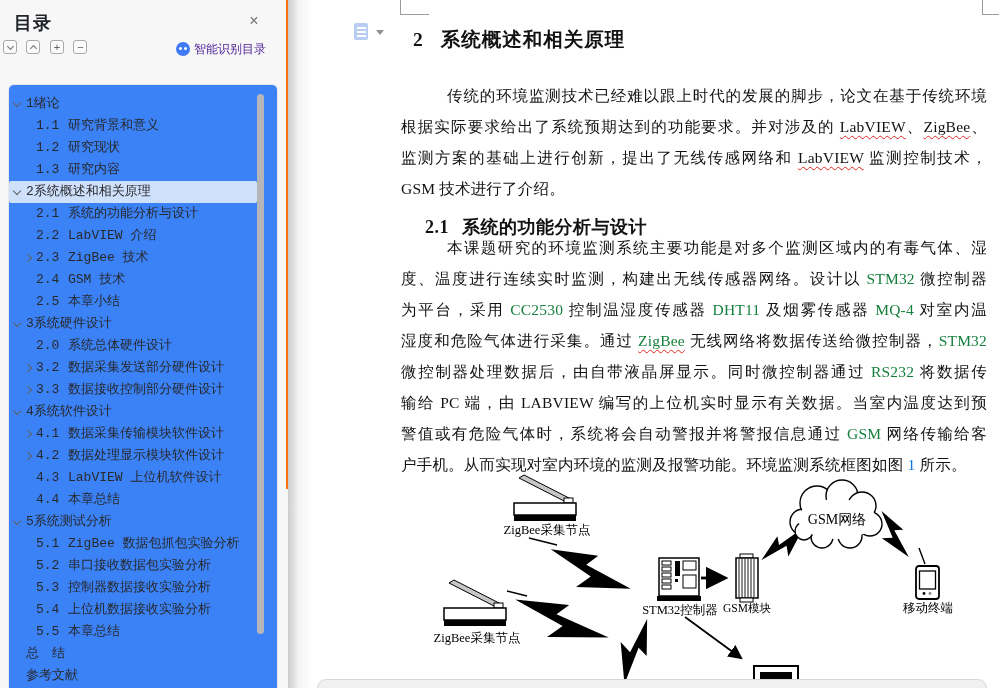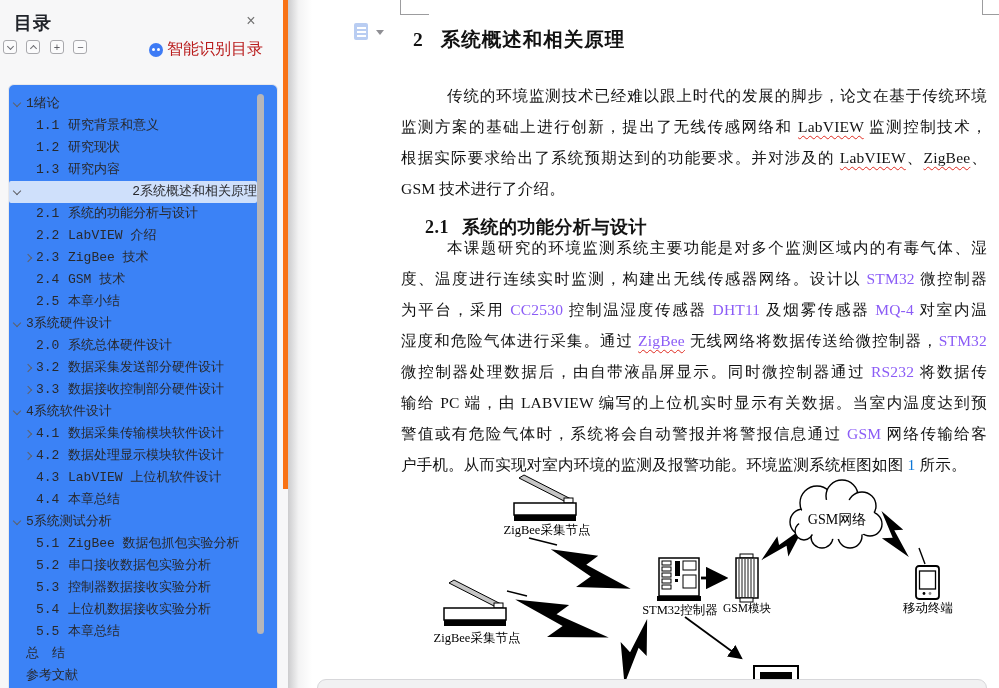--- a/index.html
+++ b/index.html
@@ -1,39 +1,39 @@
 <!DOCTYPE html>
 <html><head>
 <meta charset="utf-8">
 <style>
   * { margin:0; padding:0; box-sizing:border-box; }
   html,body { width:999px; height:688px; overflow:hidden; }
   body { font-family:"Liberation Sans","DejaVu Sans",sans-serif; background:#f7f7f8; position:relative; }
 
   
-  .sidebar { position:absolute; left:0; top:0; width:288px; height:489px; background:#f7f7f8; border-right:5px solid #f97316; z-index:2; }
+  .sidebar { position:absolute; left:0; top:0; width:288px; height:489px; background:#f7f7f8; border-right:2px solid #f97316; z-index:2; }
   .toc-header { position:absolute; left:14px; top:11px; right:14px; height:26px; }
   .toc-title { font-size:18px; font-weight:600; color:#21242a; letter-spacing:1px; }
   .toc-close { position:absolute; right:8px; top:0; width:20px; height:20px; text-align:center; line-height:19px; font-size:16px; color:#737373; cursor:pointer; }
   .toc-toolbar { position:absolute; left:3px; top:40px; right:8px; height:16px; }
   .tbtn { display:inline-block; width:14px; height:14px; border:1px solid #a9a9ad; border-radius:3px; margin-right:5px; position:relative; vertical-align:top; background:#fbfbfc; }
   .tbtn .chev { position:absolute; left:3.5px; top:2.5px; width:5px; height:5px; border-right:1.2px solid #6d6d72; border-bottom:1.2px solid #6d6d72; }
   .tbtn .chev.down { transform:rotate(45deg); }
   .tbtn .chev.up { transform:rotate(-135deg); top:5px; }
   .tbtn .pm { position:absolute; width:100%; text-align:center; top:-1px; left:0; font-size:11px; color:#5f5f64; line-height:14px; }
   .smart-toc { position:absolute; right:12px; top:-1px; height:18px; cursor:pointer; }
   .ai-icon { display:inline-block; width:14px; height:14px; border-radius:50%; background:#3e7bf5; position:relative; vertical-align:-3px; margin-right:4px; }
   .ai-icon i { position:absolute; top:5px; width:3px; height:3px; border-radius:50%; background:#fff; }
   .ai-icon i:first-child { left:3px; } .ai-icon i:last-child { left:8px; }
-  .smart-toc span.lbl { font-size:16px; color:#b91c1c; }
+  .smart-toc span.lbl { font-size:12px; color:#4c1d95; }
 
   .toc-panel { position:absolute; left:8px; top:84px; width:270px; height:614px; background:#3b82f6; border:1px solid #e9e9eb; border-radius:6px; overflow:hidden;font-family:Liberation Mono, monospace; }
   .toc-list { position:absolute; left:0; top:8px; right:0; }
   .trow { height:22px; line-height:22px; font-size:13px; color:#28292d; display:flex; align-items:center; cursor:pointer; white-space:nowrap; }
-  .trow.sel { background:#cfe0fb; margin-right:20px; border-radius:2px;justify-content:space-between; }
+  .trow.sel { background:#cfe0fb; margin-right:20px; border-radius:2px; }
   .trow .chevslot { width:12px; height:12px; position:relative; flex:0 0 12px; }
   .trow.l1 { padding-left:3px; }
   .trow.l2 { padding-left:15px; }
   .trow .chev { position:absolute; left:2px; top:2px; width:6px; height:6px; border-right:1.3px solid #606065; border-bottom:1.3px solid #606065; }
   .chev.dirdown { transform:rotate(45deg); }
   .chev.dirright { transform:rotate(-45deg); left:1px; top:3px; }
   .trow .num { width:30px; flex:0 0 30px; margin-left:0px; }
   .trow .lbl { margin-left:2px; }
   .toc-thumb { position:absolute; right:13px; top:9px; width:7px; height:540px; border-radius:4px; background:#b6b6ba; }
 
@@ -55,21 +55,21 @@
   .h1 .hn { margin-right:17px; }
   .h2 { position:absolute; left:137px; top:215px; font-size:18px; font-weight:700; letter-spacing:0.5px; }
   .h2 .hn { margin-right:13px; }
 
   .para { position:absolute; left:113px; width:586px; font-size:15.5px; line-height:31px; letter-spacing:0.2px; }
   .para .line { text-align:justify; text-align-last:justify; height:31px; overflow:hidden; }
   .para .line.first { text-indent:46px; }
   .para .line.lastline { text-align-last:left; }
   .p1 { top:80px; }
   .p2 { top:232px; }
-  .seg.b { color:#8b5cf6; }
+  .seg.b { color:#15803d; }
   .seg.lk { color:#0d76d6; }
   .seg.sq { text-decoration-line:underline; text-decoration-style:wavy; text-decoration-color:#e02a20; text-decoration-thickness:1px; text-underline-offset:3px; }
 
   .figure { position:absolute; left:113px; top:470px; width:599px; height:218px; }
   .figure text { font-family:"Liberation Serif","DejaVu Serif",serif; fill:#000; }
 
   .bottom-bar { position:absolute; left:317px; top:679px; width:670px; height:12px; background:#f1f1f2; border:1px solid #d7d7da; border-radius:9px 9px 0 0; z-index:3; }
 </style>
 </head>
 <body>
@@ -257,22 +257,22 @@
 
   <div class="cmark tl"></div>
   <div class="cmark tr"></div>
 
   <div class="doc h1">
     <span class="hn">2</span><span>系统概述和相关原理</span>
   </div>
 
   <div class="doc para p1">
       <div class="line first"><span class="seg">传统的环境监测技术已经难以跟上时代的发展的脚步，论文在基于传统环境</span></div>
+      <div class="line"><span class="seg">根据实际要求给出了系统预期达到的功能要求。并对涉及的 </span><span class="seg sq">LabVIEW</span><span class="seg">、</span><span class="seg sq">ZigBee</span><span class="seg">、</span></div>
       <div class="line"><span class="seg">监测方案的基础上进行创新，提出了无线传感网络和 </span><span class="seg sq">LabVIEW</span><span class="seg"> 监测控制技术，</span></div>
-      <div class="line"><span class="seg">根据实际要求给出了系统预期达到的功能要求。并对涉及的 </span><span class="seg sq">LabVIEW</span><span class="seg">、</span><span class="seg sq">ZigBee</span><span class="seg">、</span></div>
       <div class="line lastline"><span class="seg">GSM 技术进行了介绍。</span></div>
     </div>
 
   <div class="doc h2">
     <span class="hn">2.1</span><span>系统的功能分析与设计</span>
   </div>
 
   <div class="doc para p2">
       <div class="line first"><span class="seg">本课题研究的环境监测系统主要功能是对多个监测区域内的有毒气体、湿</span></div>
       <div class="line"><span class="seg">度、温度进行连续实时监测，构建出无线传感器网络。设计以 </span><span class="seg b">STM32</span><span class="seg"> 微控制器</span></div>

